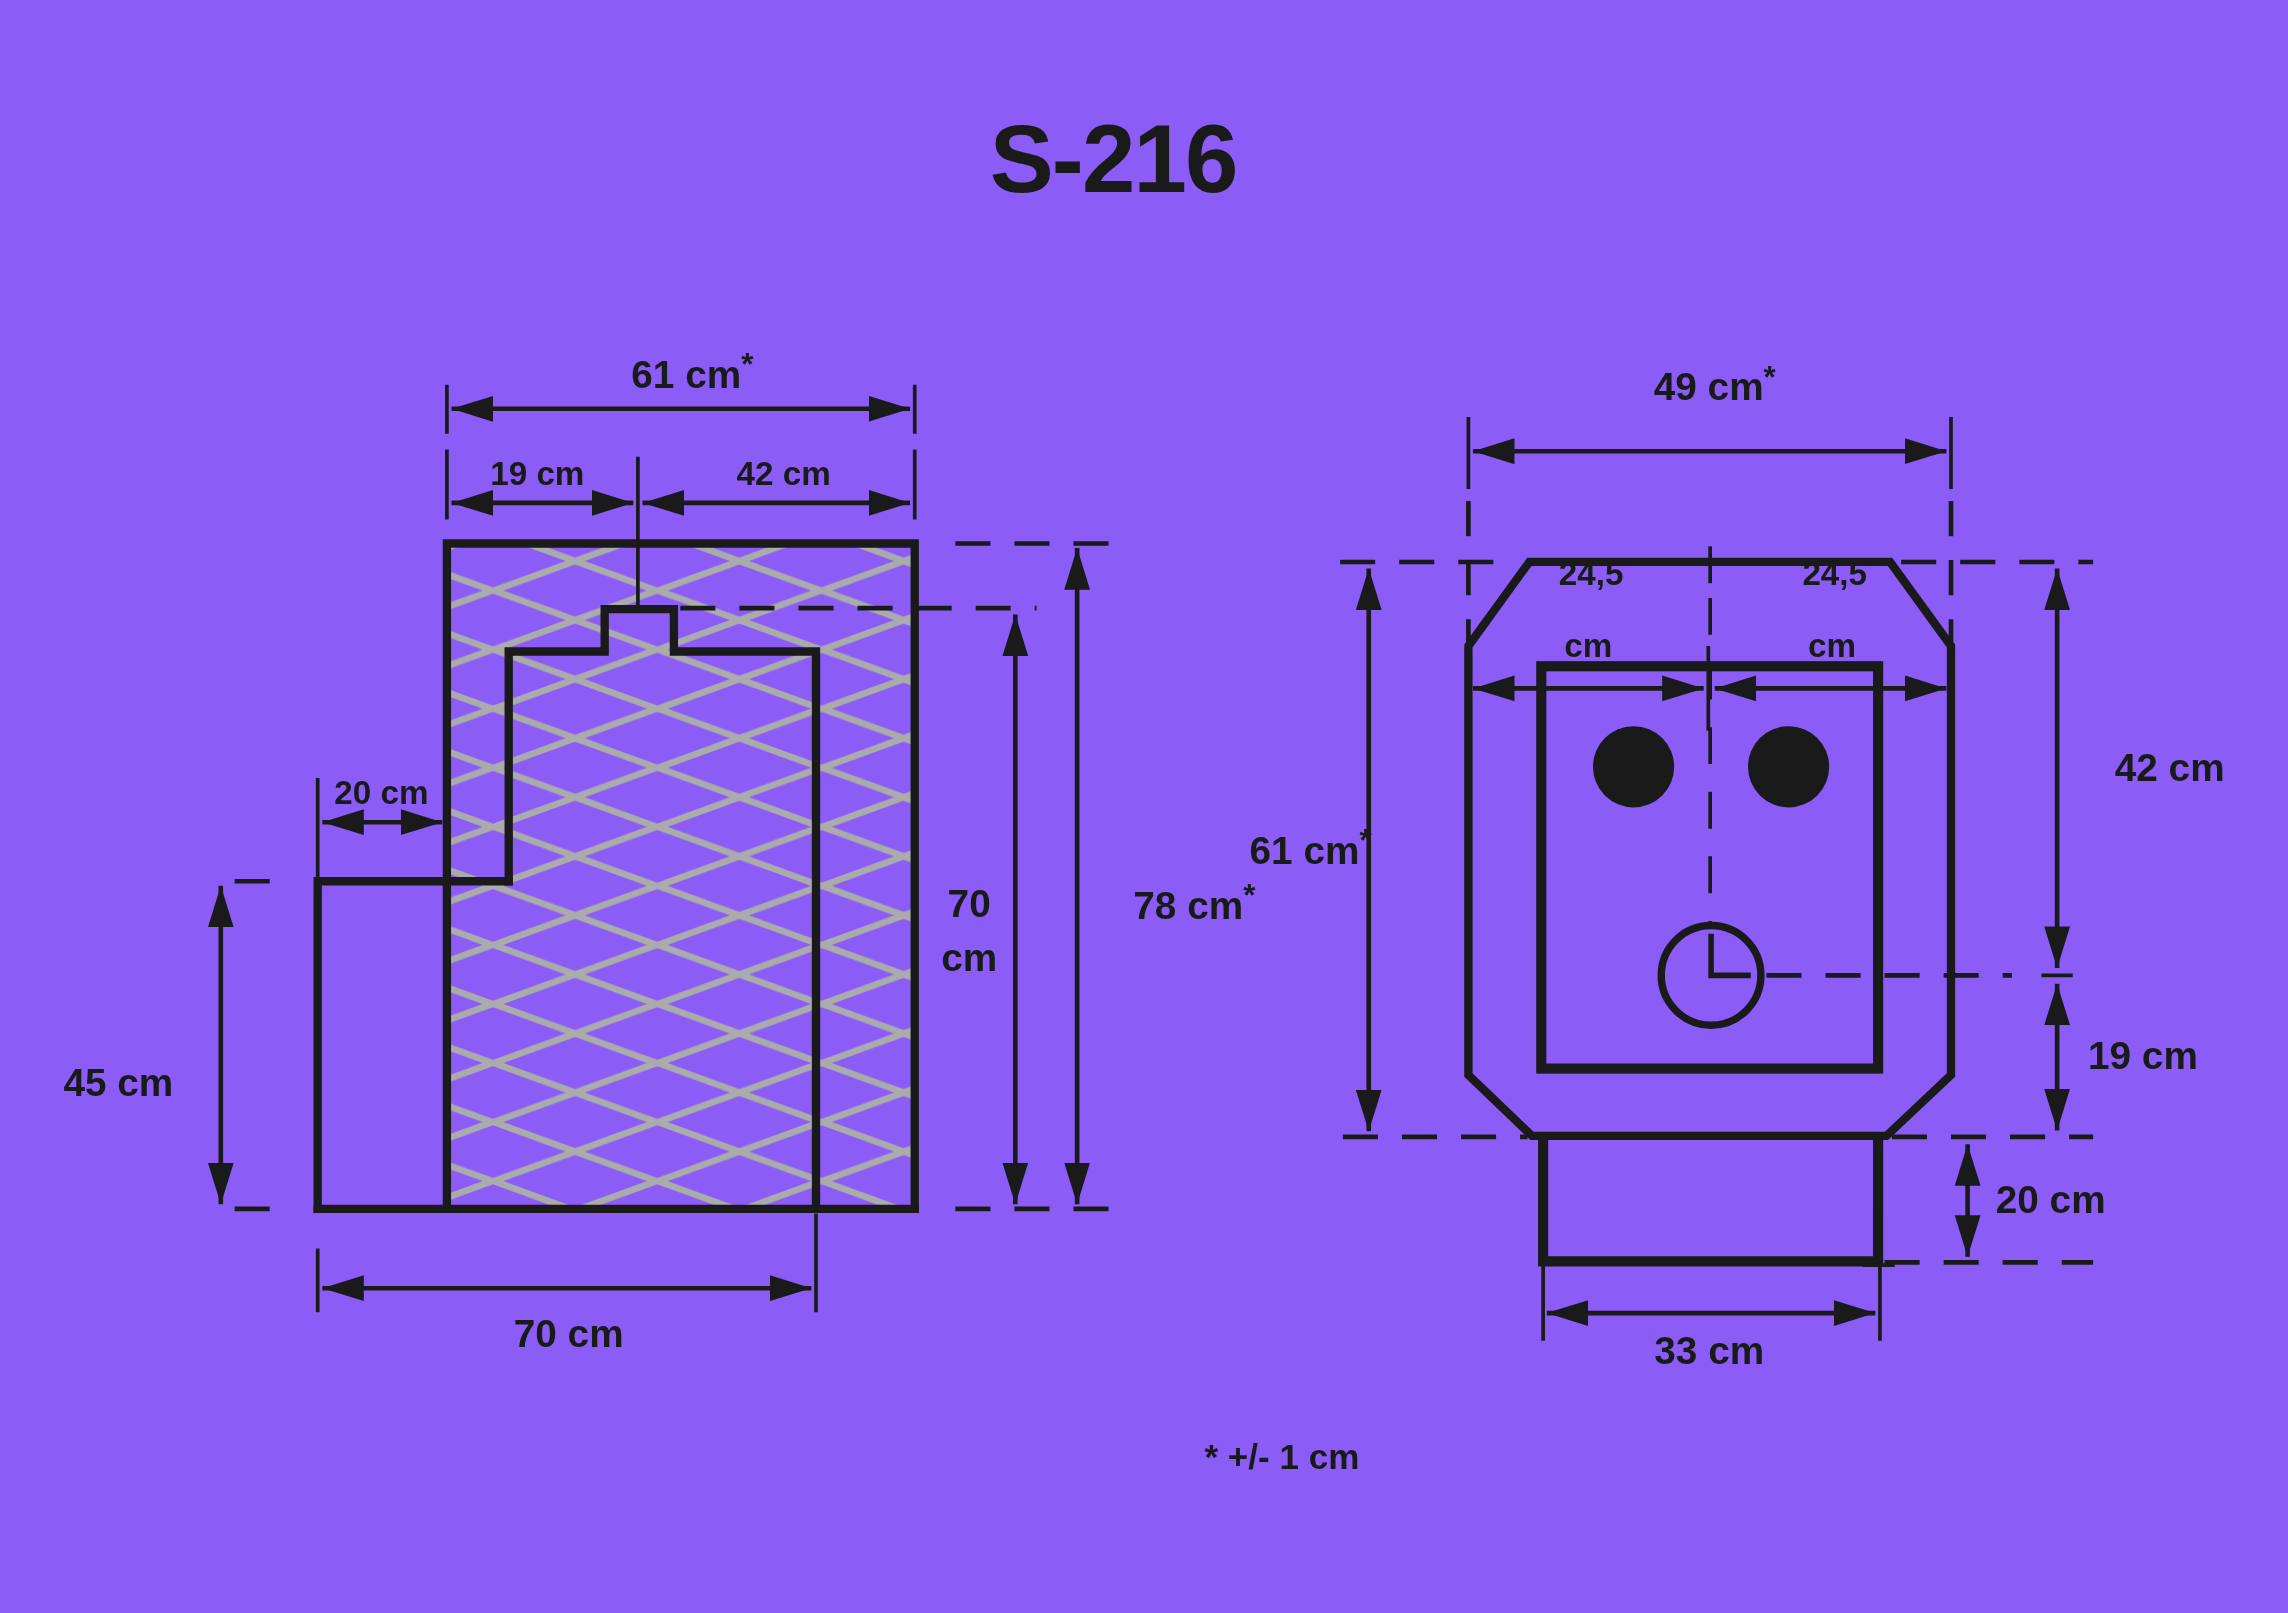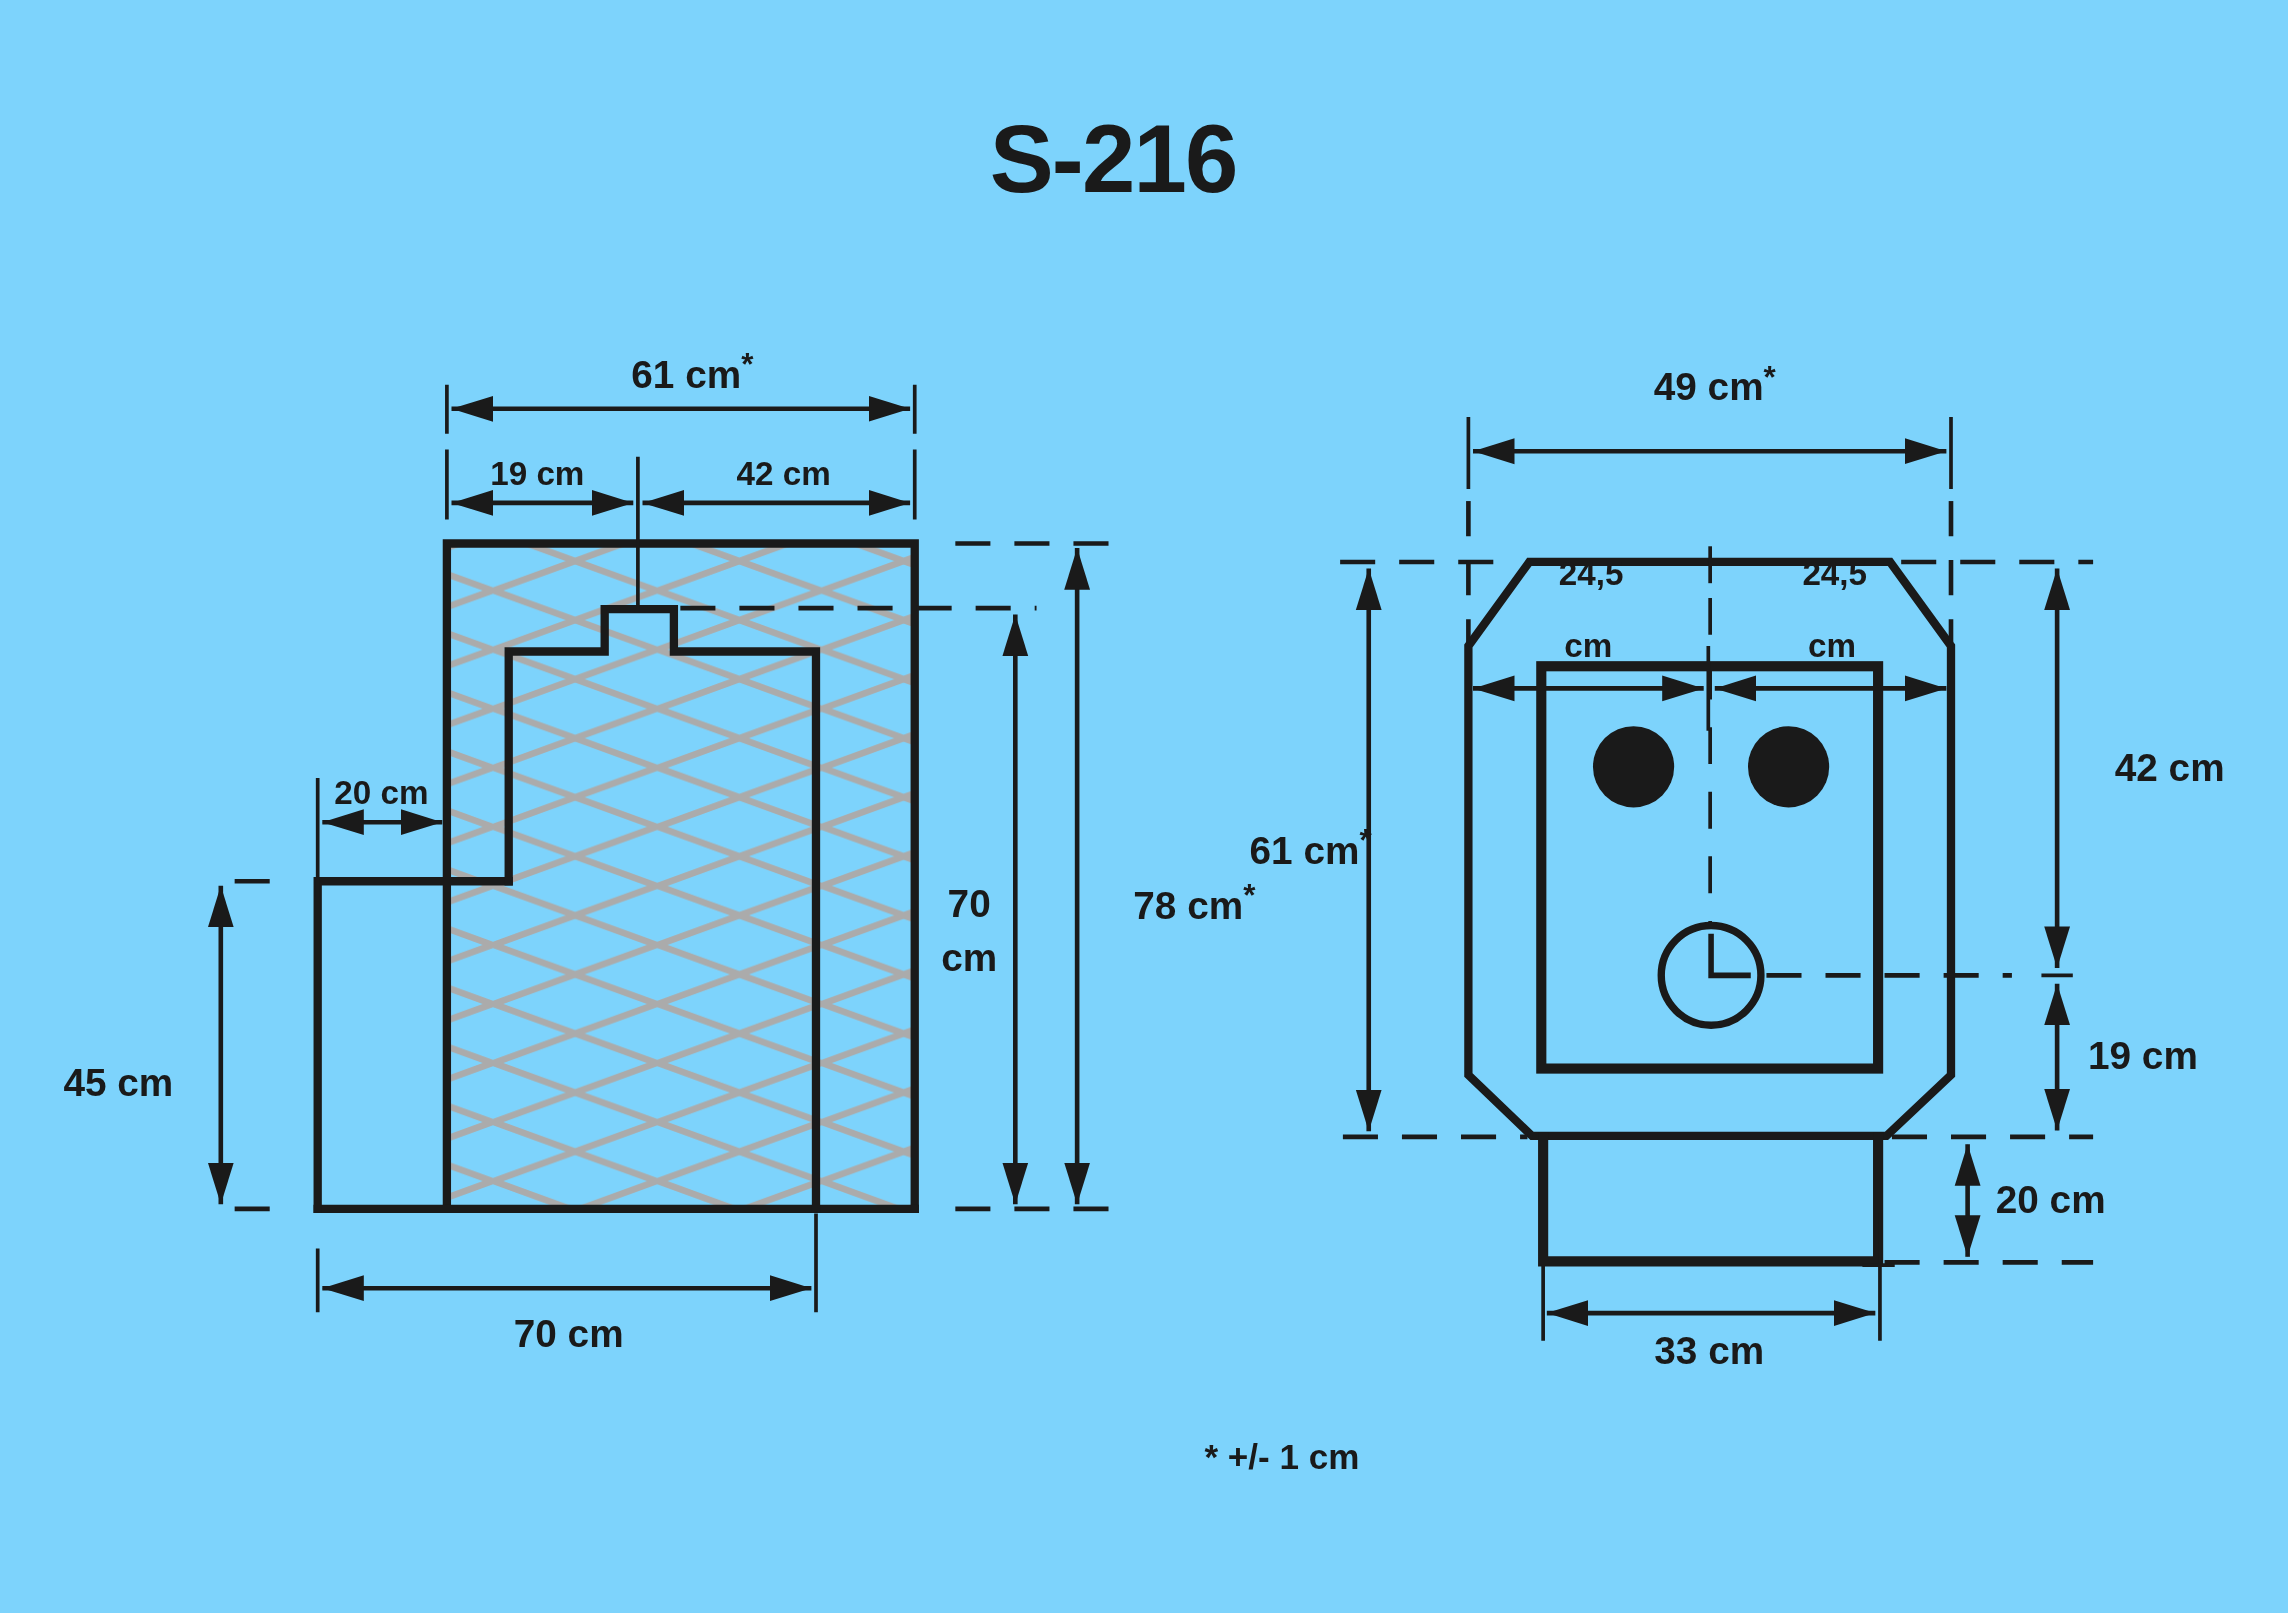--- a/index.html
+++ b/index.html
@@ -1,16 +1,16 @@
 <!DOCTYPE html>
 <html style="font-size:14.8px"><head>
 <meta charset="utf-8">
 <style>
   html,body{margin:0;padding:0;background:#ffffff;}
-  .stage{position:relative;width:2289px;height:1613px;background:#7dd3fc;font-family:"Liberation Sans",sans-serif;}
+  .stage{position:relative;width:2289px;height:1613px;background:#8b5cf6;font-family:"Liberation Sans",sans-serif;}
   svg{display:block}
   text{fill:#1a1a1a;font-family:"Liberation Sans","DejaVu Sans",sans-serif;}
   .dimlabel{font-size:42px;font-weight:600;}
   .dimlabel-sm{font-size:36px;font-weight:600;}
   .title{font-size:104px;font-weight:800;letter-spacing:-2px;}
   .footnote{font-size:38px;font-weight:600;}
   .struct{stroke:#1a1a1a;stroke-width:9;fill:none;stroke-linecap:square;}
   .structThick{stroke:#1a1a1a;stroke-width:11;fill:none;stroke-linecap:square;}
   .dim{stroke:#1a1a1a;stroke-width:5;fill:none;}
   .tick{stroke:#1a1a1a;stroke-width:4;fill:none;}

